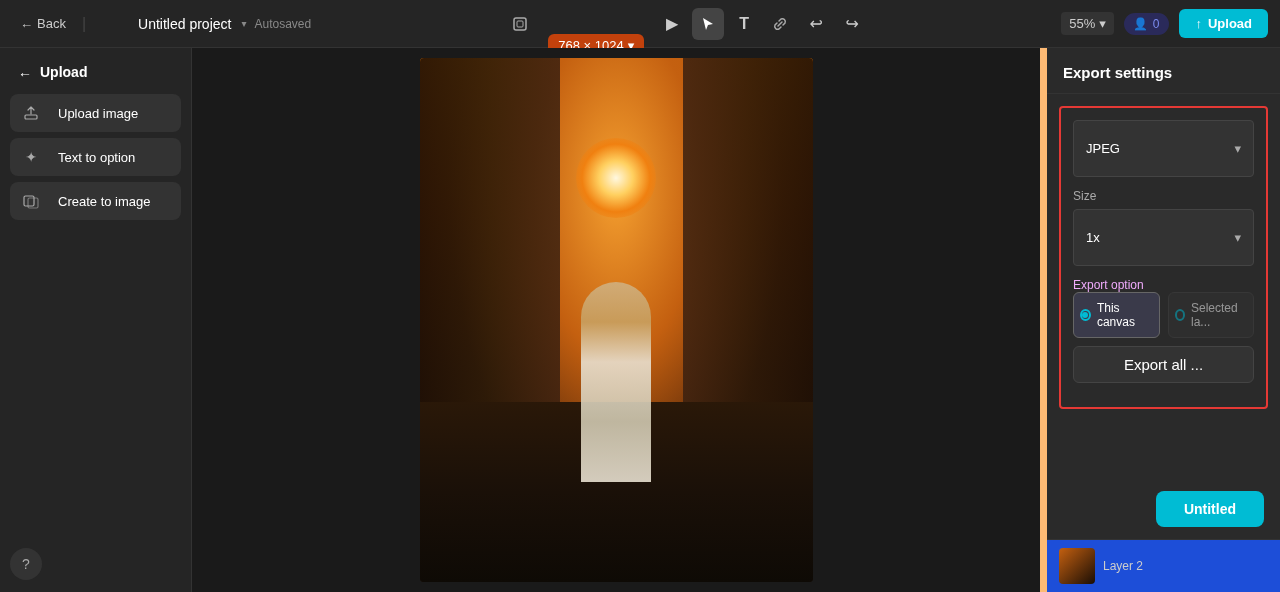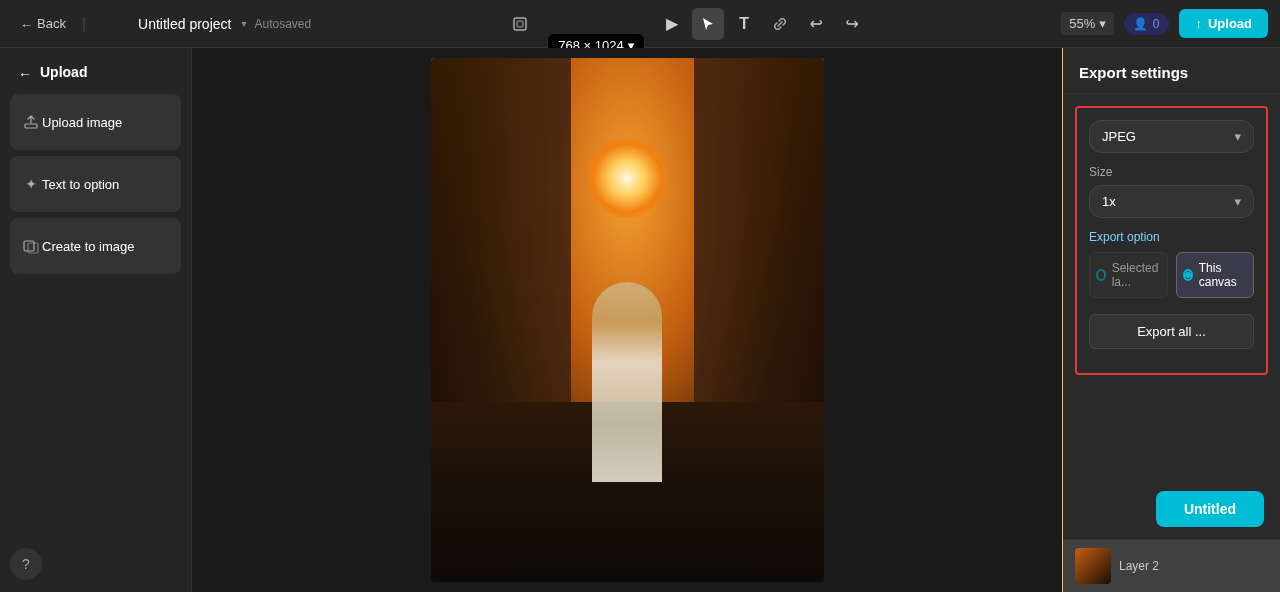--- a/index.html
+++ b/index.html
@@ -56,21 +56,21 @@
       flex: 1;
       display: flex;
       align-items: center;
       justify-content: center;
       gap: 12px;
     }
     .canvas-size-selector {
       display: flex;
       align-items: center;
       gap: 4px;
-      background: #000000;
+      background: #c2410c;
       border-radius: 6px;
       padding: 4px 10px;
       font-size: 13px;
       color: #fff;
       cursor: pointer;
       margin-top: 44px;
     }
     .toolbar-icons {
       display: flex;
       align-items: center;
@@ -152,22 +152,22 @@
       gap: 8px;
       font-size: 14px;
       font-weight: 600;
       color: #fff;
       padding: 4px 8px;
       margin-bottom: 4px;
     }
     .sidebar-btn {
       display: flex;
       align-items: center;
-      gap: 2px;
-      padding: 19px 12px;
+      gap: 18px;
+      padding: 10px 12px;
       border-radius: 8px;
       background: #333;
       font-size: 13px;
       color: #fff;
       cursor: pointer;
       border: none;
     }
     .sidebar-icon {
       width: 18px;
       height: 18px;
@@ -268,23 +268,23 @@
       left: 50%;
       transform: translateX(-50%);
       width: 80px;
       height: 80px;
       border-radius: 50%;
       background: radial-gradient(circle, #fff8e0 0%, #ffd060 30%, #f08010 60%, transparent 80%);
     }
 
     
     .right-panel {
-      width: 218px;
+      width: 240px;
       background: #252525;
-      border-left: 1px solid #fdba74;
+      border-left: 7px solid #fdba74;
       display: flex;
       flex-direction: column;
       flex-shrink: 0;
     }
 
     
     .export-settings-panel {
       background: #2a2a2a;
       border: none;
       padding: 0;
@@ -312,45 +312,44 @@
     }
     .export-field-label {
       font-size: 12px;
       color: #aaa;
       margin-bottom: 6px;
     }
     .export-select {
       width: 100%;
       background: #333;
       border: 1px solid #444;
-      border-radius: 12px;
+      border-radius: 4px;
       color: #fff;
       font-size: 13px;
-      padding: 8px 12px;
+      padding: 20px 12px;
       cursor: pointer;
       display: flex;
       align-items: center;
       justify-content: space-between;
     }
     .export-select select {
       background: transparent;
       border: none;
       color: #fff;
       font-size: 13px;
       width: 100%;
       outline: none;
       cursor: pointer;
       appearance: none;
     }
     .export-select select option { background: #333; }
 
     .export-option-label {
       font-size: 12px;
-      color: #7dd3fc;
-      margin-bottom: 8px;
+      color: #f0abfc;
     }
     .export-option-buttons {
       display: flex;
       gap: 8px;
       margin-bottom: 8px;
     }
     .option-btn {
       flex: 1;
       padding: 8px 6px;
       border-radius: 6px;
@@ -388,24 +387,23 @@
       border-radius: 50%;
       background: #00bcd4;
     }
     .export-all-btn {
       width: 100%;
       padding: 9px;
       background: #333;
       border: 1px solid #444;
       border-radius: 6px;
       color: #fff;
-      font-size: 13px;
+      font-size: 15px;
       cursor: pointer;
       text-align: center;
-      margin-top: 8px;
     }
 
     .download-area {
       padding: 12px 16px;
       display: flex;
       justify-content: flex-end;
       margin-top: auto;
     }
     .download-btn {
       background: #00bcd4;
@@ -418,21 +416,21 @@
       cursor: pointer;
     }
 
     
     .layer-panel {
       border-top: 1px solid #333;
       padding: 8px 12px;
       display: flex;
       align-items: center;
       gap: 8px;
-      background: #404040;
+      background: #1d4ed8;
     }
     .layer-thumb {
       width: 36px;
       height: 36px;
       border-radius: 4px;
       background: linear-gradient(135deg, #c46010, #1a0e05);
       flex-shrink: 0;
     }
     .layer-name {
       font-size: 12px;
@@ -578,27 +576,27 @@
               <option>2x</option>
               <option>3x</option>
             </select>
             <span style="pointer-events:none; color:#aaa;">▾</span>
           </div>
         </div>
 
         <div class="export-field">
           <div class="export-option-label">Export option</div>
           <div class="export-option-buttons">
+            <div class="option-btn active">
+              <div class="radio-dot filled"></div>
+              <span>This canvas</span>
+            </div>
             <div class="option-btn disabled">
               <div class="radio-dot"></div>
               <span>Selected la...</span>
-            </div>
-            <div class="option-btn active">
-              <div class="radio-dot filled"></div>
-              <span>This canvas</span>
             </div>
           </div>
           <button class="export-all-btn">
             <span>Export all ...</span>
           </button>
         </div>
       </div>
 
       <div class="download-area">
         <button class="download-btn">

